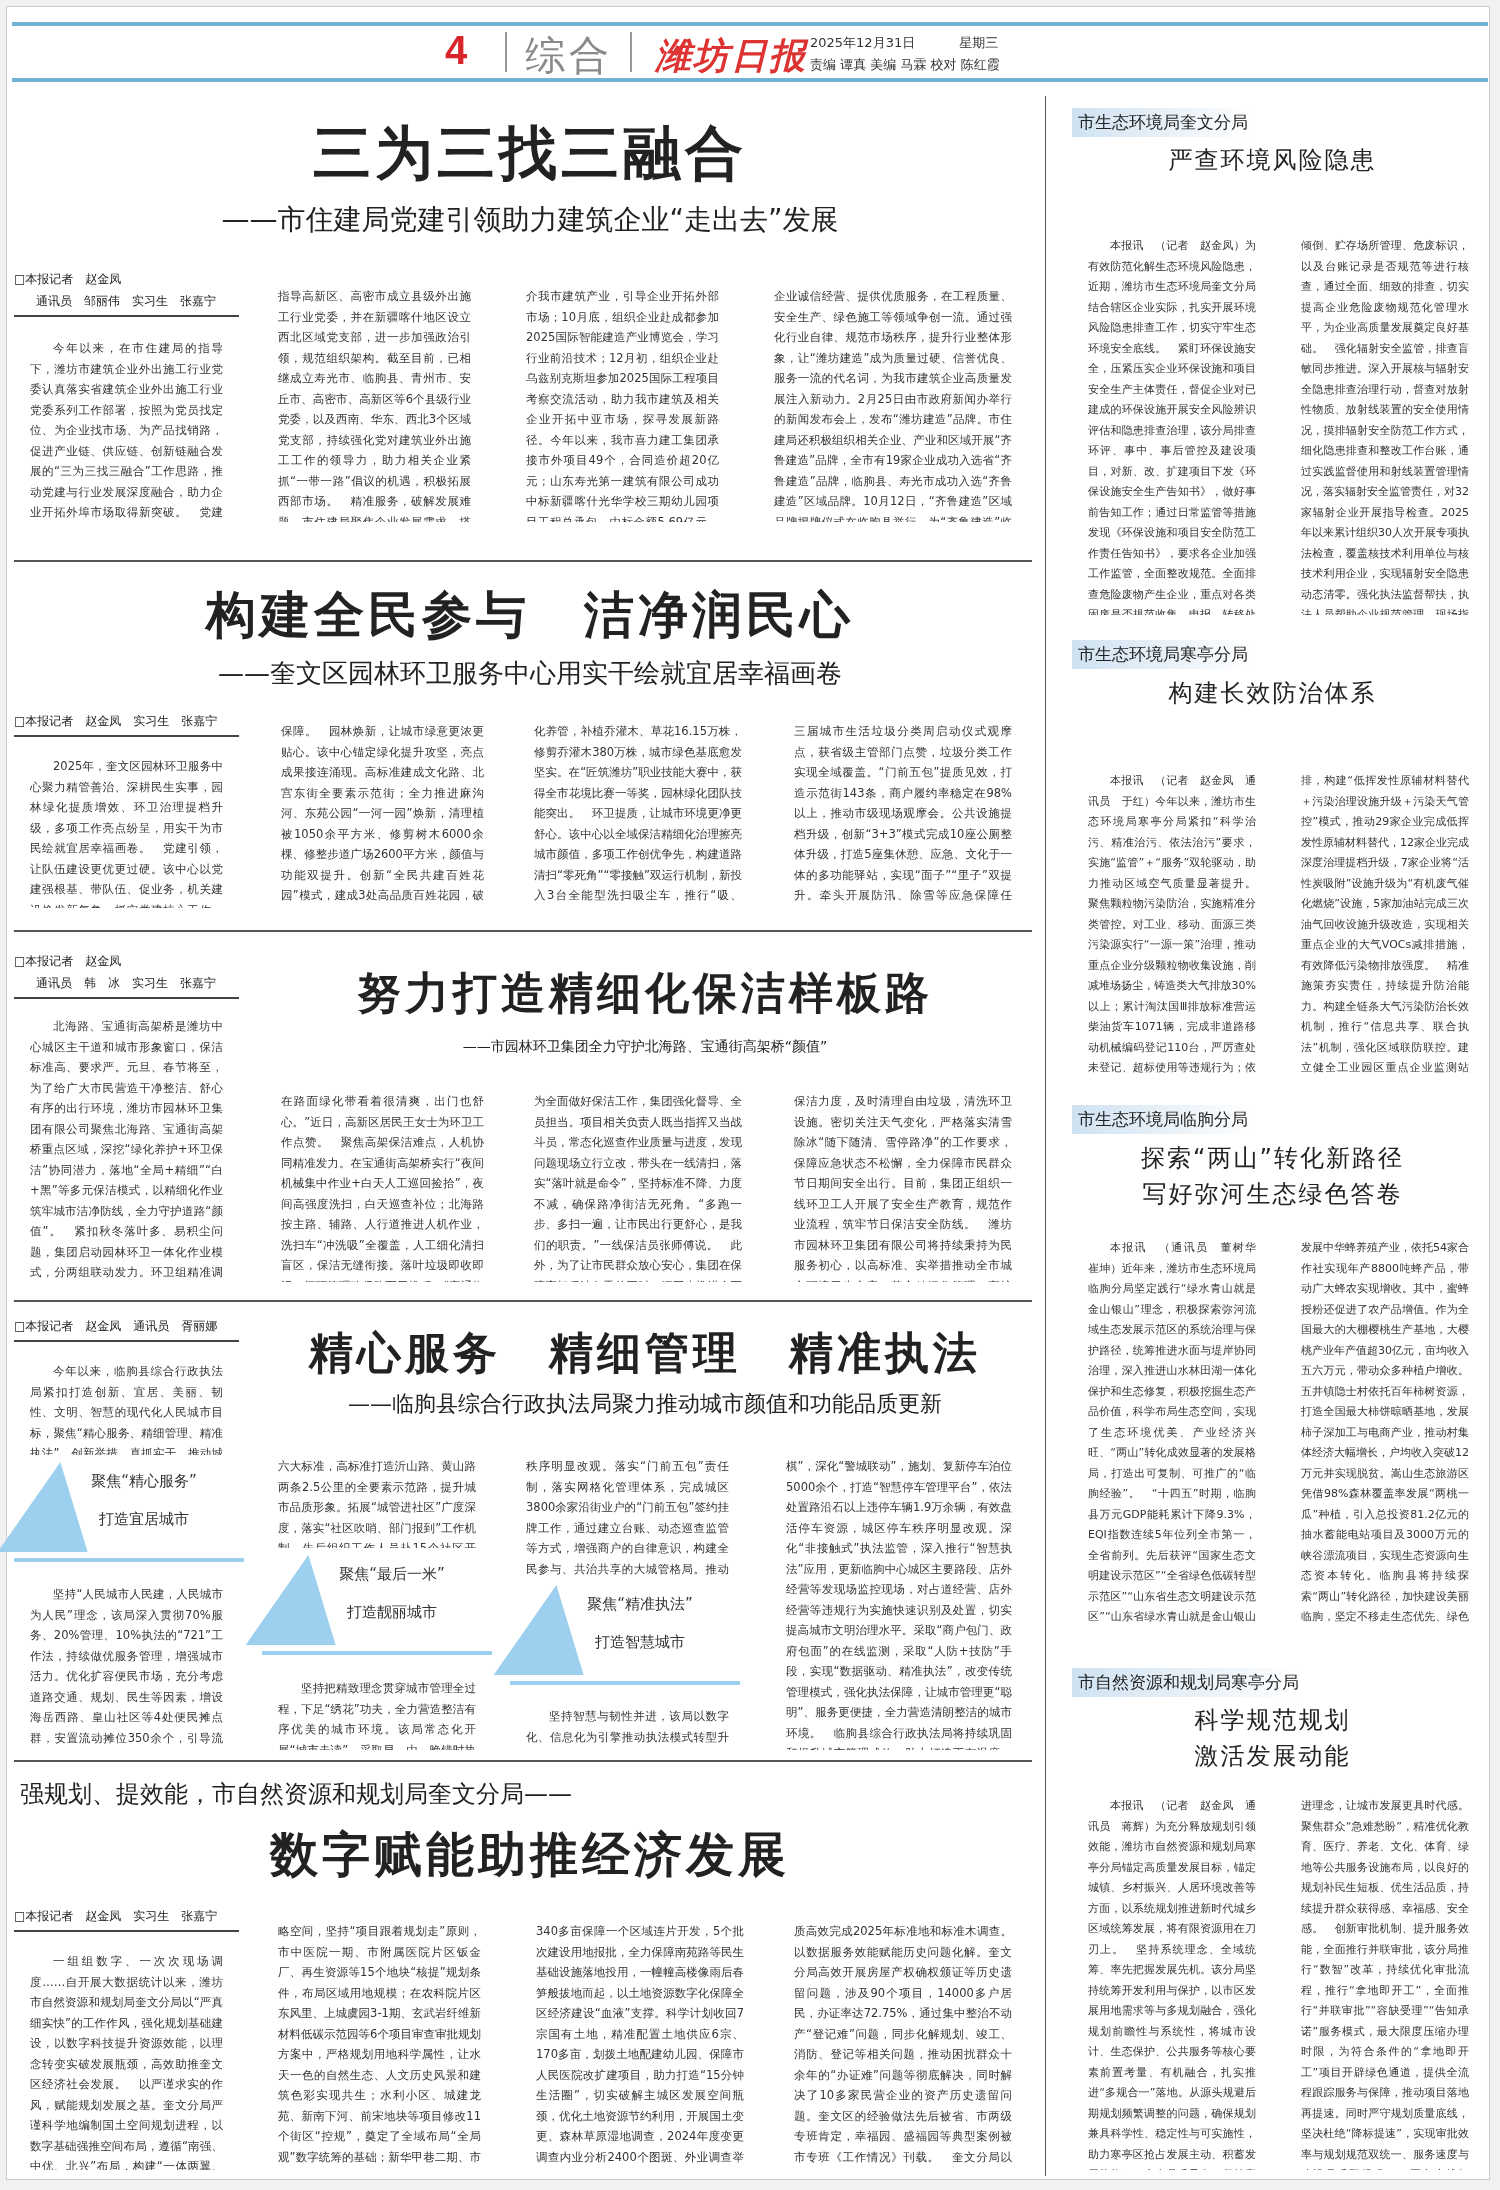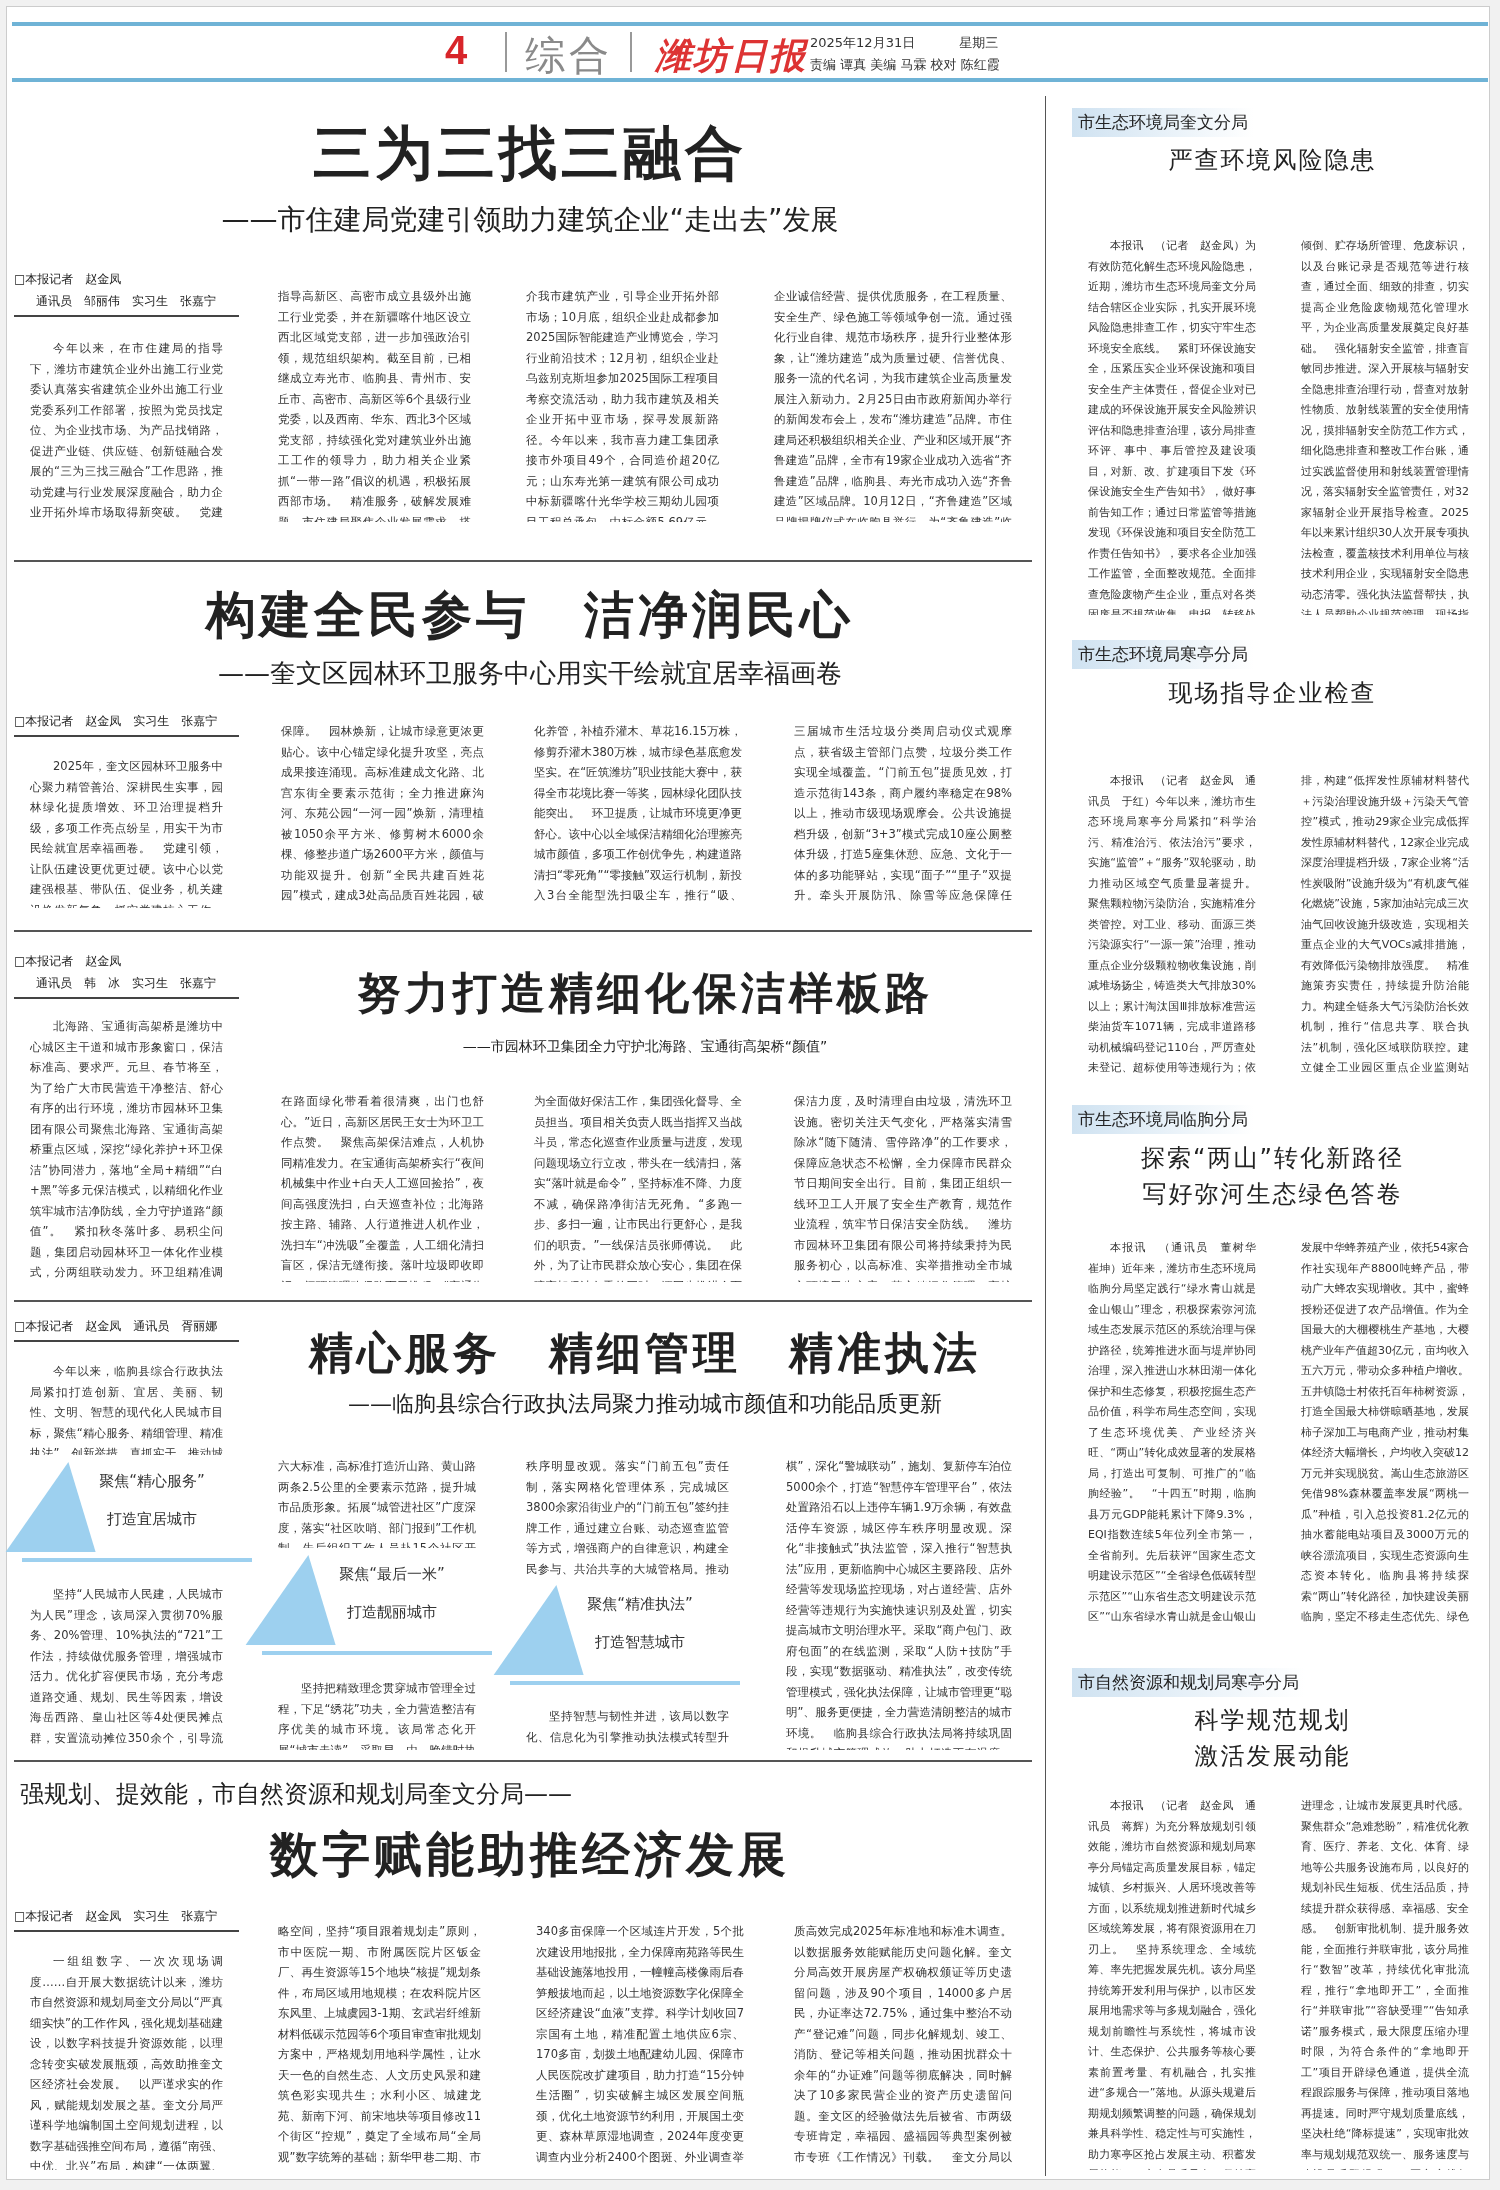--- a/index.html
+++ b/index.html
@@ -112,21 +112,21 @@
 
 <div class="byline" style="left:14px;top:1315px;width:225px;">
   <div>□本报记者　赵金凤　通讯员　胥丽娜</div>
 </div>
 <div class="head h-main" style="left:250px;top:1325px;width:790px;font-size:44px;line-height:56px;">精心服务　精细管理　精准执法</div>
 <div class="head h-sub" style="left:250px;top:1388px;width:790px;font-size:22px;line-height:32px;">——临朐县综合行政执法局聚力推动城市颜值和功能品质更新</div>
 <div class="col" style="left:14px;top:1345px;width:225px;height:110px;">
     <p>今年以来，临朐县综合行政执法局紧扣打造创新、宜居、美丽、韧性、文明、智慧的现代化人民城市目标，聚焦“精心服务、精细管理、精准执法”，创新举措、真抓实干，推动城市颜值和功能品质齐更新，切实提高人民群众出行舒适度、幸福感。</p>
   </div>
 
-<div class="subhead" style="left:22px;top:1462px;">
+<div class="subhead" style="left:14px;top:1462px;">
   <div class="slash"></div>
     <div class="bar"></div>
   <div class="t1">聚焦“精心服务”</div>
   <div class="t2">打造宜居城市</div>
 </div>
 <div class="col" style="left:14px;top:1568px;width:225px;height:180px;">
     <p>坚持“人民城市人民建，人民城市为人民”理念，该局深入贯彻70%服务、20%管理、10%执法的“721”工作法，持续做优服务管理，增强城市活力。优化扩容便民市场，充分考虑道路交通、规划、民生等因素，增设海岳西路、皇山社区等4处便民摊点群，安置流动摊位350余个，引导流动商贩入市规范经营，实现“摊贩安家、群众便利、市容规范”的良好局面。创建全要素示范路，坚持“点面结合、示范引领”，对照园林绿化、环境卫生、市政设施、管线设施、市容秩序、临街立（门）面</p>
   </div>
 
 <div class="col" style="left:262px;top:1440px;width:230px;height:108px;">
@@ -183,21 +183,21 @@
 </div>
 <div class="col" style="left:1072px;top:220px;width:200px;height:395px;font-size:11px;">
     <p>本报讯　（记者　赵金凤）为有效防范化解生态环境风险隐患，近期，潍坊市生态环境局奎文分局结合辖区企业实际，扎实开展环境风险隐患排查工作，切实守牢生态环境安全底线。　紧盯环保设施安全，压紧压实企业环保设施和项目安全生产主体责任，督促企业对已建成的环保设施开展安全风险辨识评估和隐患排查治理，该分局排查环评、事中、事后管控及建设项目，对新、改、扩建项目下发《环保设施安全生产告知书》，做好事前告知工作；通过日常监管等措施发现《环保设施和项目安全防范工作责任告知书》，要求各企业加强工作监管，全面整改规范。全面排查危险废物产生企业，重点对各类固废是否规范收集、申报、转移处置，是否存在非法</p>
   </div>
 <div class="col" style="left:1285px;top:220px;width:200px;height:395px;font-size:11px;">
     <p style="text-indent:0">倾倒、贮存场所管理、危废标识，以及台账记录是否规范等进行核查，通过全面、细致的排查，切实提高企业危险废物规范化管理水平，为企业高质量发展奠定良好基础。　强化辐射安全监管，排查盲敏同步推进。深入开展核与辐射安全隐患排查治理行动，督查对放射性物质、放射线装置的安全使用情况，摸排辐射安全防范工作方式，细化隐患排查和整改工作台账，通过实践监督使用和射线装置管理情况，落实辐射安全监管责任，对32家辐射企业开展指导检查。2025年以来累计组织30人次开展专项执法检查，覆盖核技术利用单位与核技术利用企业，实现辐射安全隐患动态清零。强化执法监督帮扶，执法人员帮助企业规范管理，现场指导企业检查，及时举一反三，监督相关企业，面对法律法规知识欠缺的问题，现场解惑答疑，切实增强企业工作人员的法律意识和风险防范能力。</p>
   </div>
 
 <div class="kicker" style="left:1072px;top:640px;">市生态环境局寒亭分局</div>
 <div class="rhead" style="top:675px;">
-  <div>现场指导企业检查</div>
+  <div>构建长效防治体系</div>
 </div>
 <div class="col" style="left:1072px;top:755px;width:200px;height:320px;font-size:11px;">
     <p>本报讯　（记者　赵金凤　通讯员　于红）今年以来，潍坊市生态环境局寒亭分局紧扣“科学治污、精准治污、依法治污”要求，实施“监管”＋“服务”双轮驱动，助力推动区域空气质量显著提升。　聚焦颗粒物污染防治，实施精准分类管控。对工业、移动、面源三类污染源实行“一源一策”治理，推动重点企业分级颗粒物收集设施，削减堆场扬尘，铸造类大气排放30%以上；累计淘汰国Ⅲ排放标准营运柴油货车1071辆，完成非道路移动机械编码登记110台，严厉查处未登记、超标使用等违规行为；依托高空瞭望与网格化监管体系，精准管控露天焚烧行为，实现面源污染大幅下降。　深化污染防控攻坚，完善协同减排机制。聚焦VOCs与NOx协同减</p>
   </div>
 <div class="col" style="left:1285px;top:755px;width:200px;height:320px;font-size:11px;">
     <p style="text-indent:0">排，构建“低挥发性原辅材料替代＋污染治理设施升级＋污染天气管控”模式，推动29家企业完成低挥发性原辅材料替代，12家企业完成深度治理提档升级，7家企业将“活性炭吸附”设施升级为“有机废气催化燃烧”设施，5家加油站完成三次油气回收设施升级改造，实现相关重点企业的大气VOCs减排措施，有效降低污染物排放强度。　精准施策夯实责任，持续提升防治能力。构建全链条大气污染防治长效机制，推行“信息共享、联合执法”机制，强化区域联防联控。建立健全工业园区重点企业监测站点，持续加强对钢铁化工类在线监控企业的“提标改造+在线监控”双重管理，确保污染物稳定达标排放。</p>
   </div>
 
 <div class="kicker" style="left:1072px;top:1105px;">市生态环境局临朐分局</div>
 <div class="rhead" style="top:1140px;">

